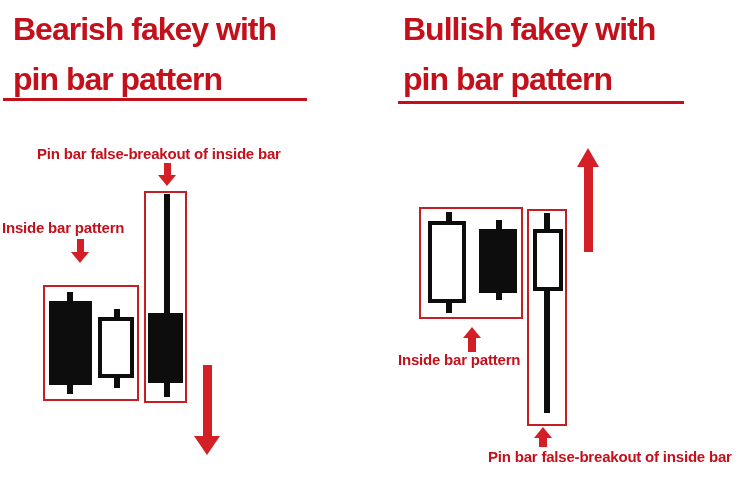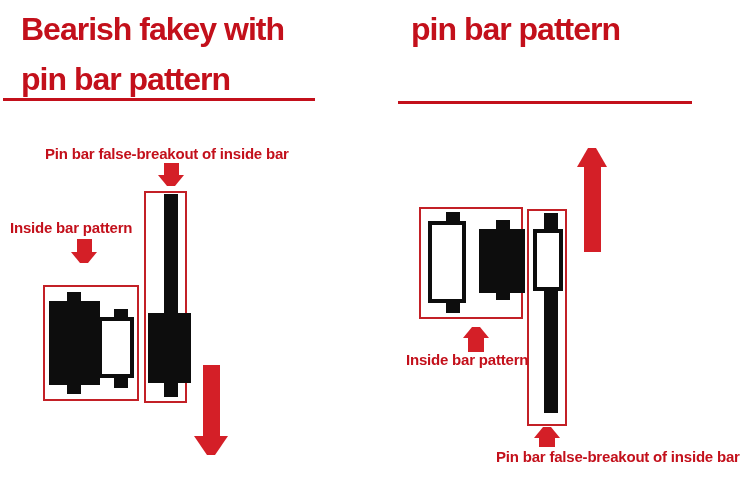--- a/index.html
+++ b/index.html
@@ -10,21 +10,21 @@
     --background:#ffffff;
   }
   html,body{margin:0;padding:0;background:var(--background);}
   .canvas{
     position:relative;
     width:741px;height:477px;
     background:var(--background);
     overflow:hidden;
     font-family:"Liberation Sans","DejaVu Sans",sans-serif;
   }
-  .abs{position:absolute;padding-left:8px;}
+  .abs{position:absolute;}
   .title{
     color:var(--text-red);
     font-size:32px;
     font-weight:bold;
     letter-spacing:-1px;
     line-height:50px;
     white-space:nowrap;
   }
   .underline{
     background:var(--text-red);
@@ -119,20 +119,21 @@
 
     <div class="abs" style="left:194px;top:365px;">
       <div class="shaft abs" style="left:9px;top:0;width:9px;height:71px;"></div>
       <div class="head head-down-big abs" style="left:0;top:71px;"></div>
     </div>
   </div>
 
   <div class="abs" style="left:370px;top:0;width:371px;height:477px;">
 
     <div class="abs title" style="left:33px;top:4px;">
+      <div>Bullish fakey with</div>
       <div>pin bar pattern</div>
     </div>
     <div class="abs underline" style="left:28px;top:101px;width:286px;"></div>
 
     <div class="abs pattern-box" style="left:49px;top:207px;width:104px;height:112px;"></div>
     <div class="abs" style="left:58px;top:212px;">
       <div class="wick abs" style="left:18px;top:0;width:6px;height:9px;"></div>
       <div class="body-hollow abs" style="left:0;top:9px;width:38px;height:82px;"></div>
       <div class="wick abs" style="left:18px;top:91px;width:6px;height:10px;"></div>
     </div>

